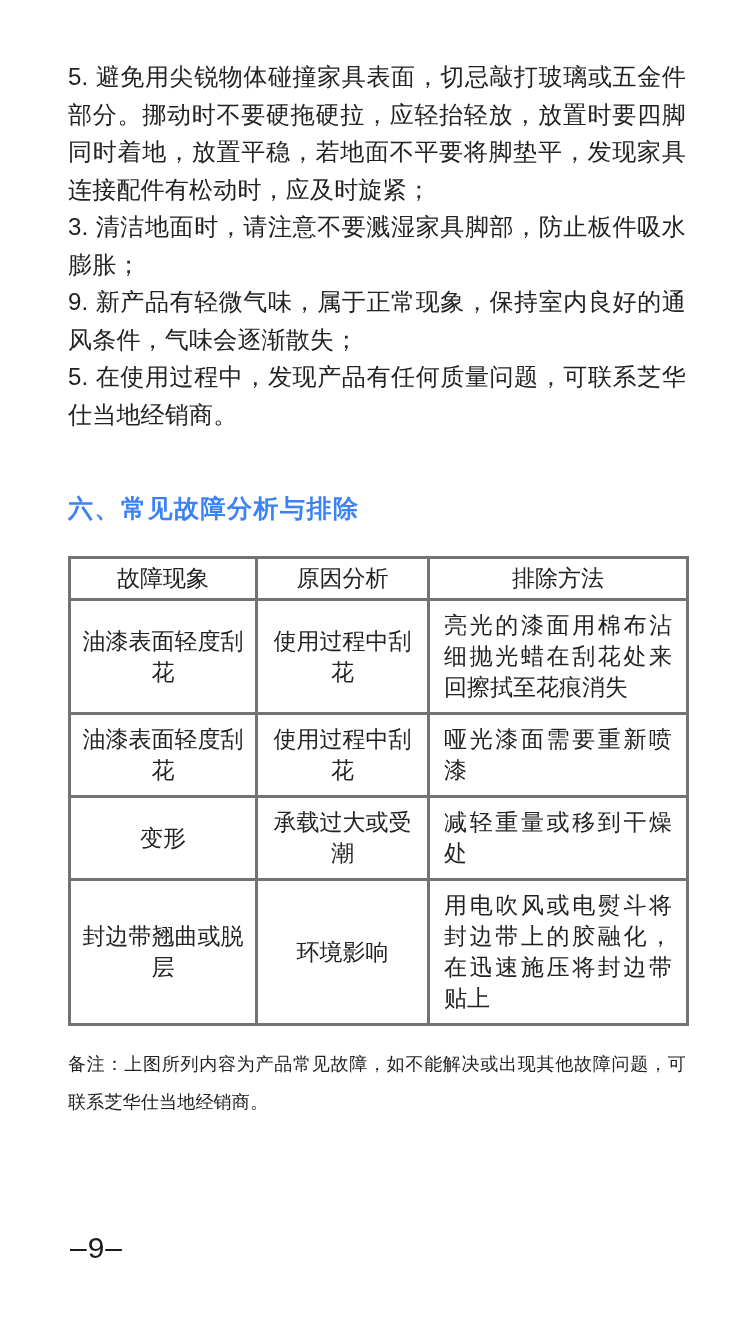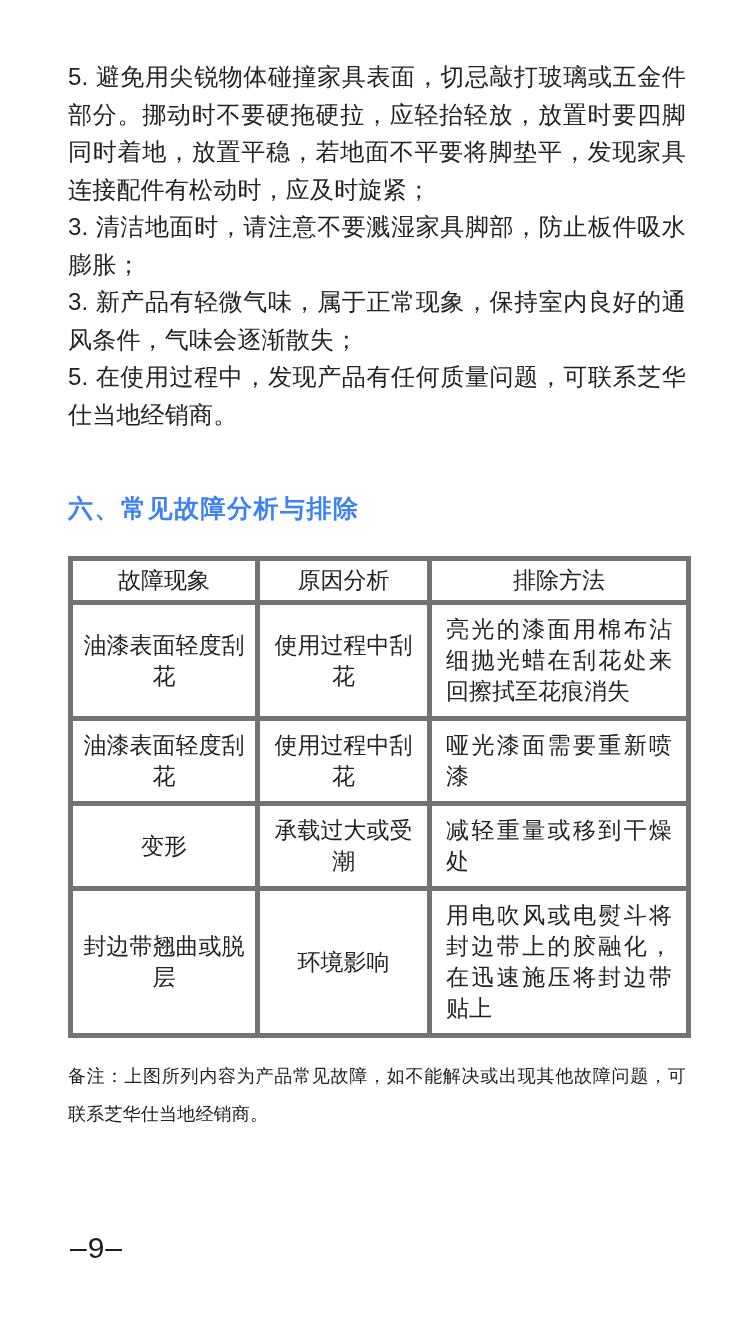--- a/index.html
+++ b/index.html
@@ -39,21 +39,21 @@
     color: #3b82f6;
   }
   table.fault-table {
     margin-top: 33px;
     width: 618px;
     border-collapse: collapse;
     table-layout: fixed;
   }
   .fault-table th,
   .fault-table td {
-    border: 5px solid #737373;
+    border: 3px solid #737373;
     font-size: 23px;
     font-weight: normal;
     line-height: 31px;
     padding: 9px 10px;
     text-align: center;
     vertical-align: middle;
     overflow: hidden;
   }
   .fault-table th {
     height: 22px;
@@ -82,21 +82,21 @@
   }
 </style>
 </head>
 <body>
 
 <div class="page">
   <div class="content">
 
     <p class="para">5. 避免用尖锐物体碰撞家具表面，切忌敲打玻璃或五金件部分。挪动时不要硬拖硬拉，应轻抬轻放，放置时要四脚同时着地，放置平稳，若地面不平要将脚垫平，发现家具连接配件有松动时，应及时旋紧；</p>
     <p class="para">3. 清洁地面时，请注意不要溅湿家具脚部，防止板件吸水膨胀；</p>
-    <p class="para">3. 新产品有轻微气味，属于正常现象，保持室内良好的通风条件，气味会逐渐散失；</p>
+    <p class="para">9. 新产品有轻微气味，属于正常现象，保持室内良好的通风条件，气味会逐渐散失；</p>
     <p class="para">5. 在使用过程中，发现产品有任何质量问题，可联系芝华仕当地经销商。</p>
 
     <h2 class="section-title">六、常见故障分析与排除</h2>
 
     <table class="fault-table">
       <colgroup>
         <col style="width:187px">
         <col style="width:172px">
         <col style="width:259px">
       </colgroup>

